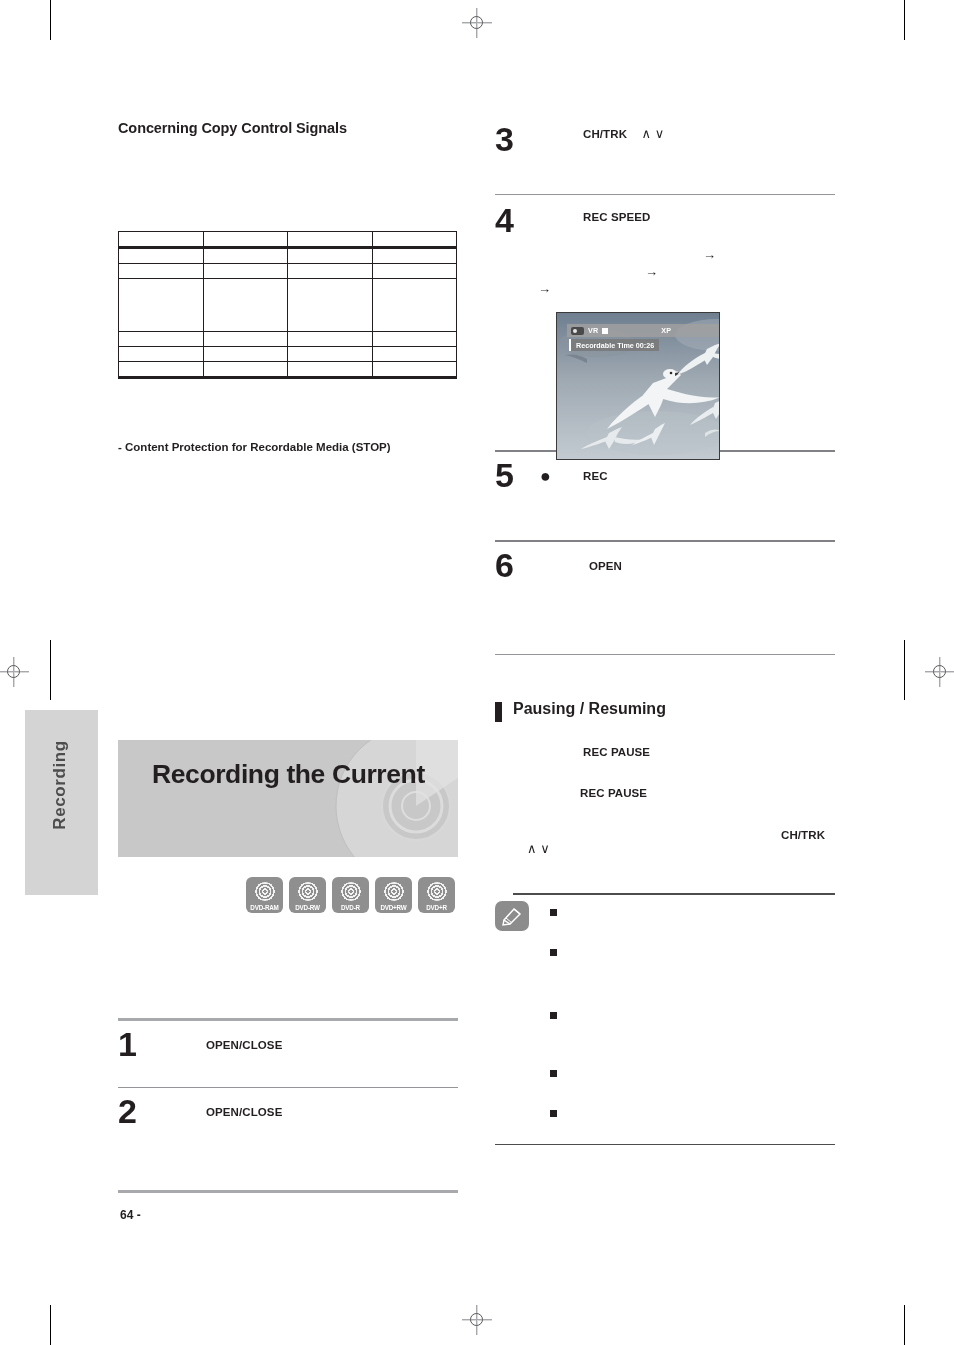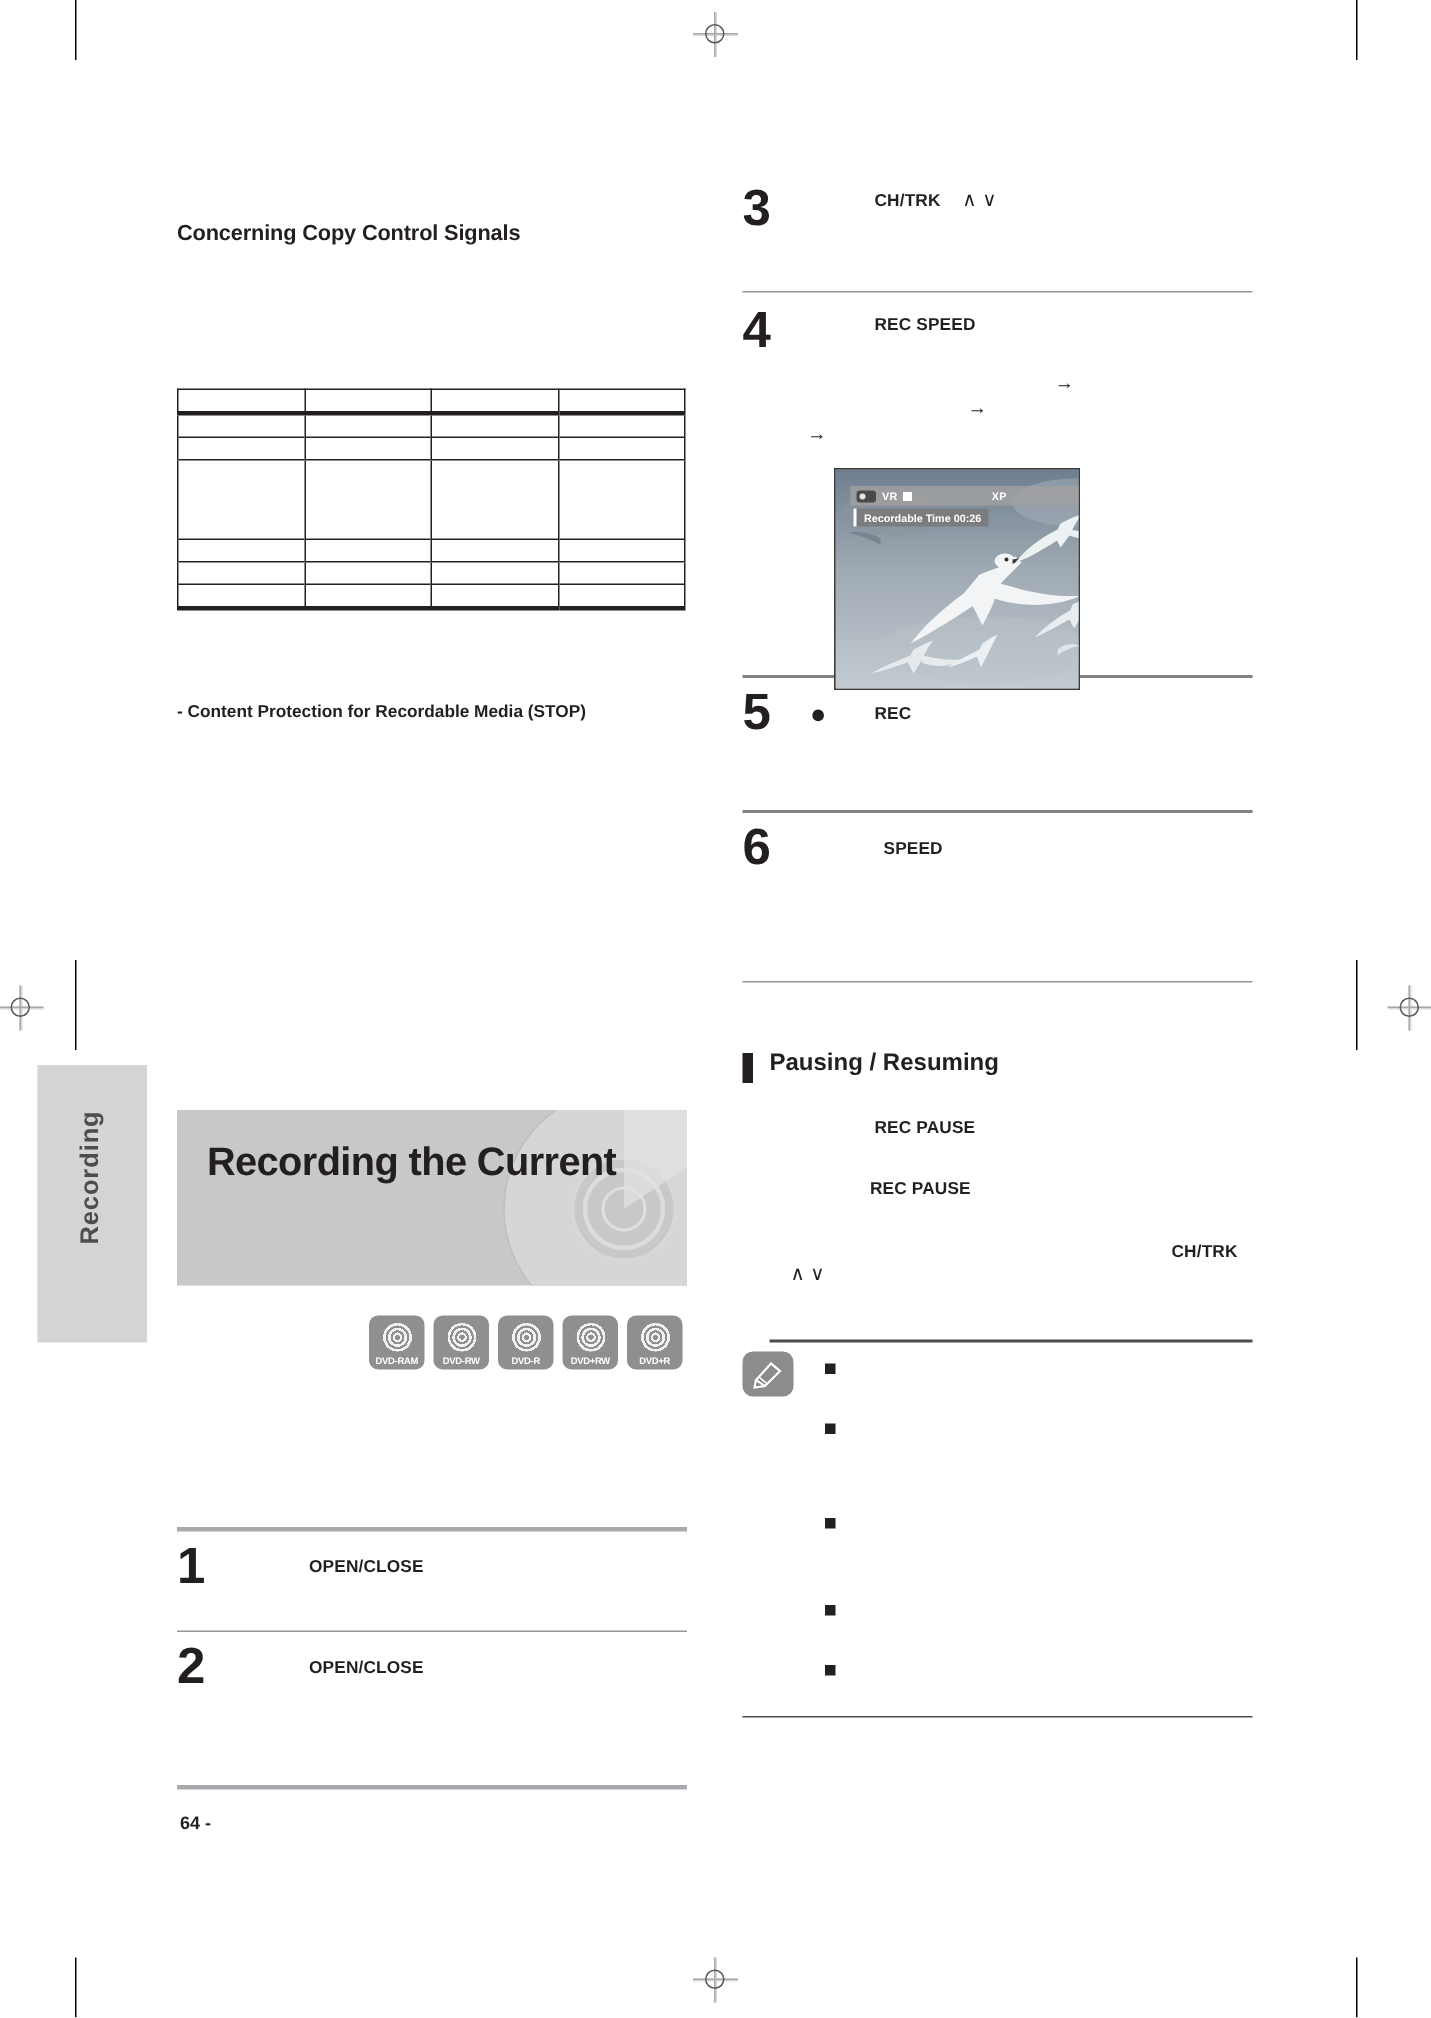--- a/index.html
+++ b/index.html
@@ -17,37 +17,37 @@
   .regmark .vl2{position:absolute;top:0;left:14px;width:1px;height:30px;background:#a7a9ac;}
 
   
   .side-tab{position:absolute;left:25px;top:710px;width:73px;height:185px;background:#d4d4d4;}
   .side-tab .lbl{position:absolute;left:-55px;top:65px;width:180px;
       transform:rotate(-90deg);text-align:center;
       font-size:17px;font-weight:bold;color:#4d4d4d;letter-spacing:.6px;}
 
   
   .col-left{position:absolute;left:118px;top:120px;width:340px;}
-  .sec-head{font-size:14.5px;font-weight:bold;letter-spacing:-0.1px;margin-top:28px;}
+  .sec-head{font-size:14.5px;font-weight:bold;letter-spacing:-0.1px;}
 
   table.ctrl{border-collapse:collapse;width:339px;margin-top:95px;
              table-layout:fixed;}
   table.ctrl td{border-left:1.6px solid #231f20;border-right:1.6px solid #231f20;
                 border-top:1.6px solid #231f20;height:14px;padding:0;}
   table.ctrl tr.topline td{border-top:1.6px solid #231f20;}
   table.ctrl tr.heavy td{border-top:3px solid #231f20;}
   table.ctrl tr.bottom td{border-bottom:3px solid #231f20;}
 
   .cprm{margin-top:62px;font-size:11.5px;font-weight:bold;}
 
   
   .banner{position:absolute;left:118px;top:740px;width:340px;height:117px;
           background:#c8c8c8;overflow:hidden;}
   .banner .disc{position:absolute;right:-42px;top:-18px;width:168px;height:168px;}
-  .banner h1{position:absolute;left:20px;top:18px;margin:0;width:320px;
+  .banner h1{position:absolute;left:34px;top:18px;margin:0;width:320px;
              font-size:26.5px;line-height:32px;font-weight:bold;color:#231f20;
              letter-spacing:-0.4px;z-index:2;}
 
   .discs{position:absolute;left:246px;top:877px;width:215px;height:38px;
          display:flex;gap:6px;}
   .disc-badge{width:37px;height:36px;background:#8f8f8f;border-radius:6px;
               position:relative;}
   .disc-badge .ring{position:absolute;left:50%;top:5px;transform:translateX(-50%);
               width:22px;height:19px;border-radius:50%;
               background:radial-gradient(circle at 50% 50%,
@@ -296,21 +296,21 @@
     <div style="position:absolute;left:45px;top:18px;font-size:18px;line-height:12px;">●</div>
     <div class="body">
       <span class="kw">REC</span>
     </div>
   </div>
   <div class="rule-med"></div>
 
   <div class="step" style="padding:10px 0 58px;">
     <div class="num" style="top:8px;">6</div>
     <div class="body" style="padding-left:94px;">
-      <span class="kw">SPEED</span>
+      <span class="kw">OPEN</span>
     </div>
   </div>
   <div class="rule-thin"></div>
 </div>
 
 <div class="tvwrap">
   <svg width="196" height="148" viewBox="0 0 196 148" style="position:absolute;left:0;top:0;">
     <defs>
       <linearGradient id="sky" x1="0" y1="0" x2="0" y2="1">
         <stop offset="0%" stop-color="#6f7f90"></stop>

